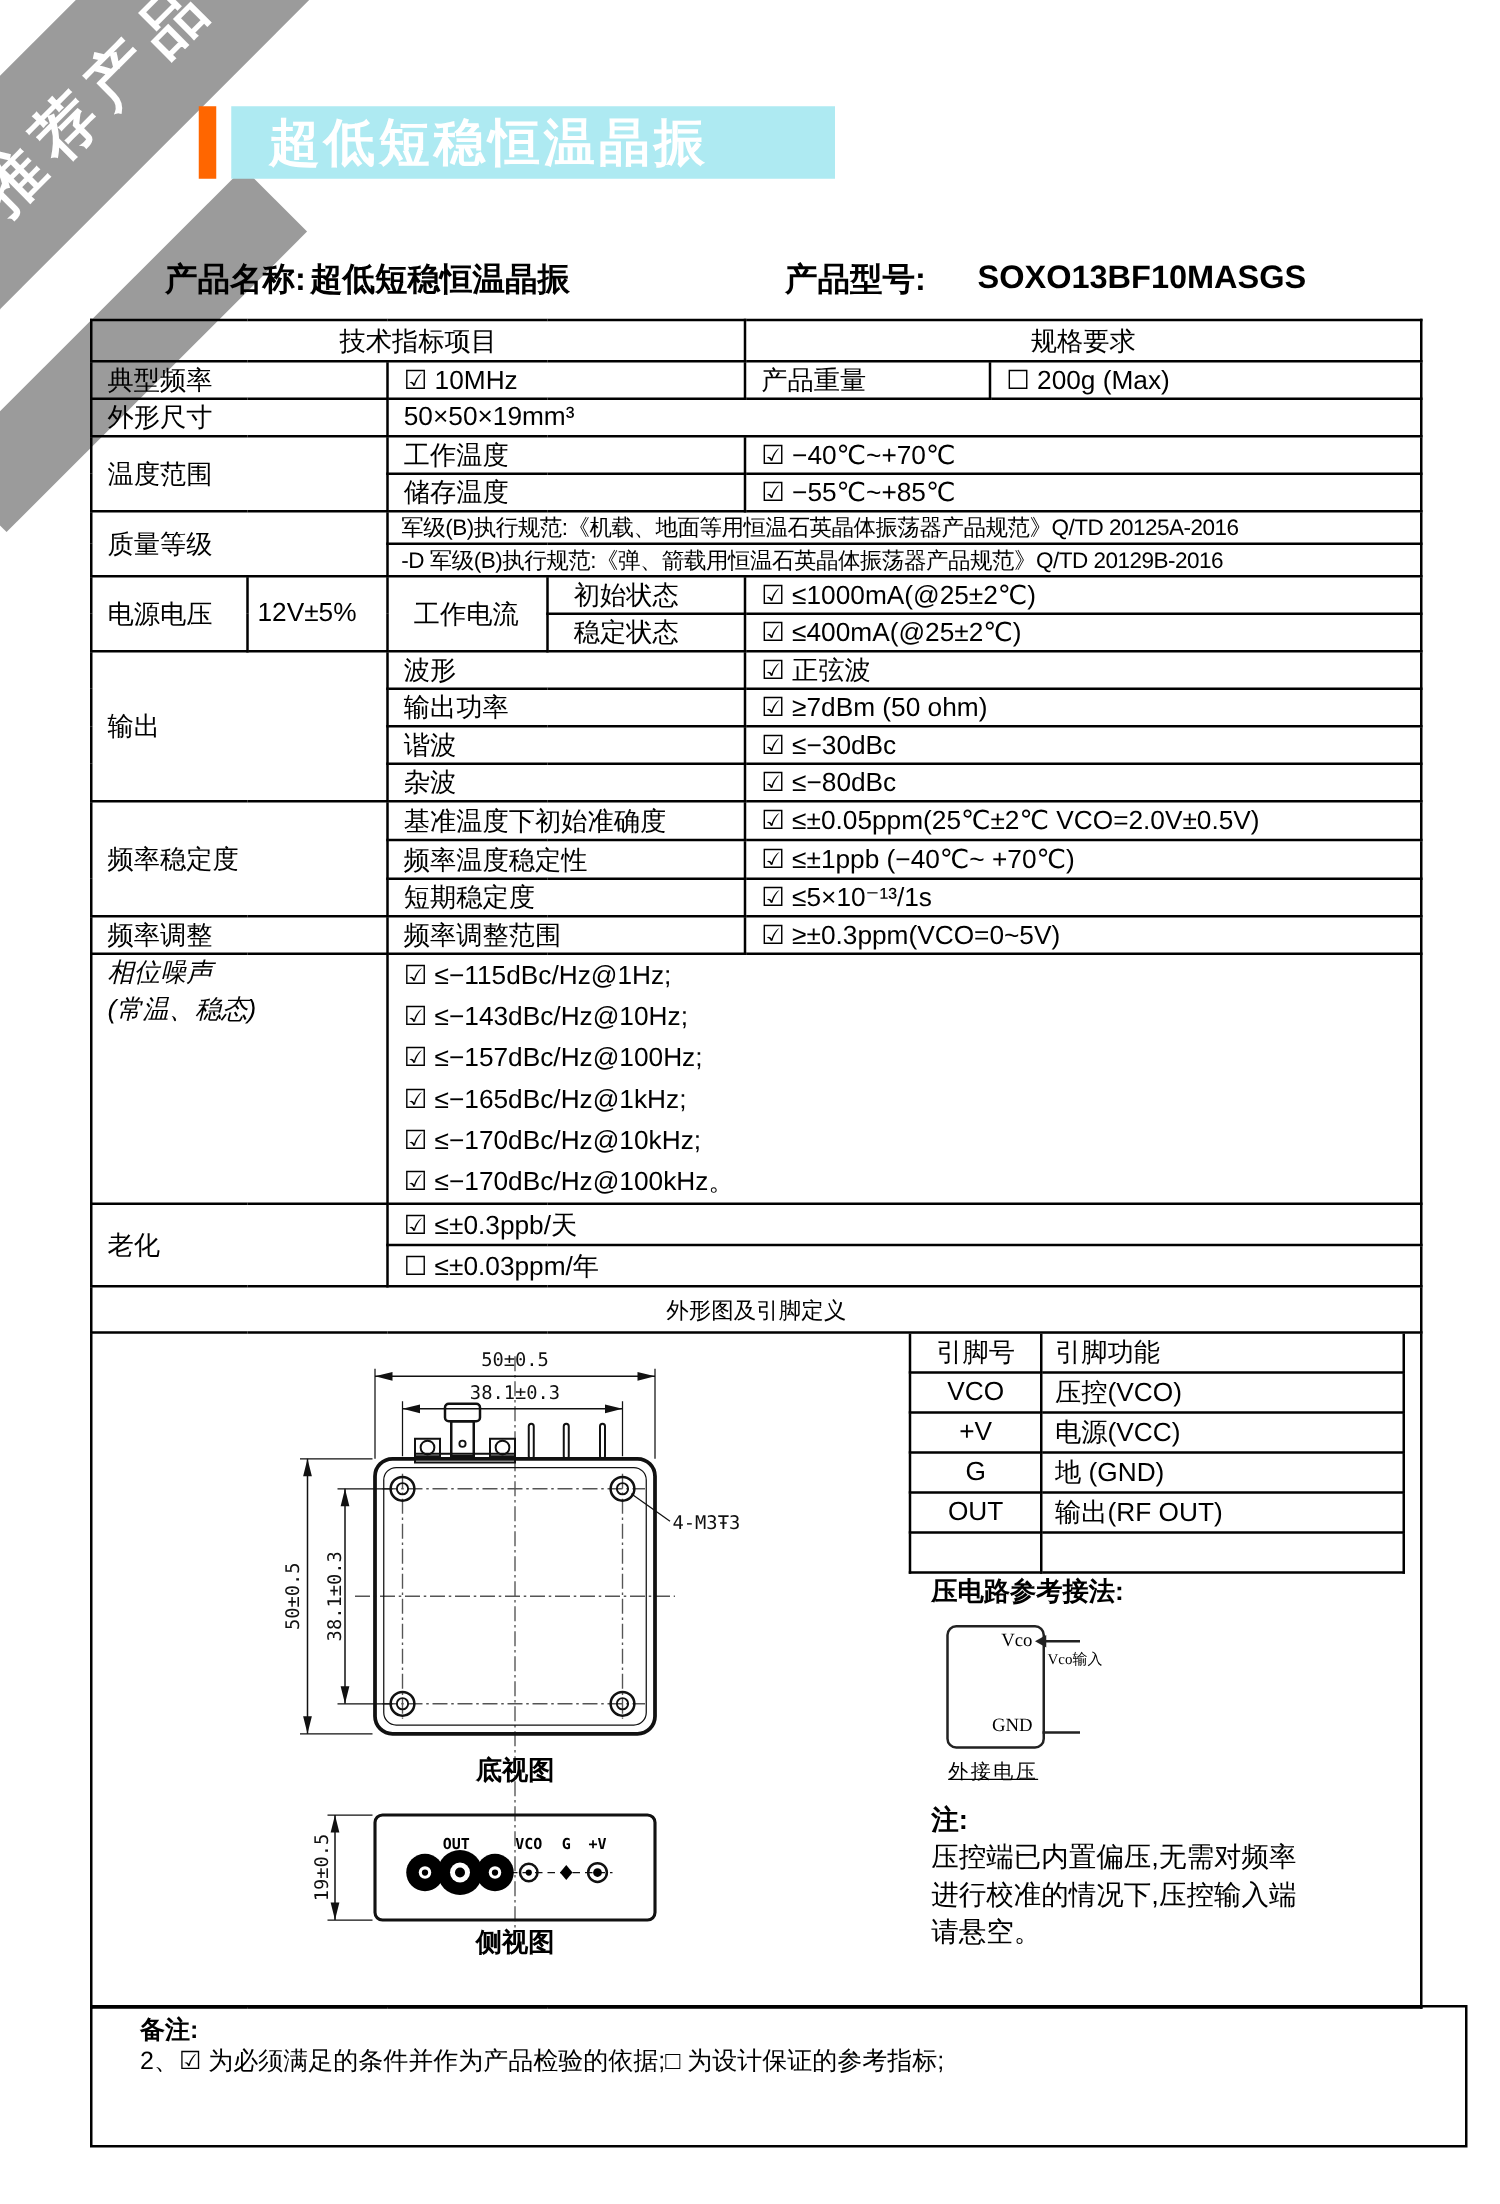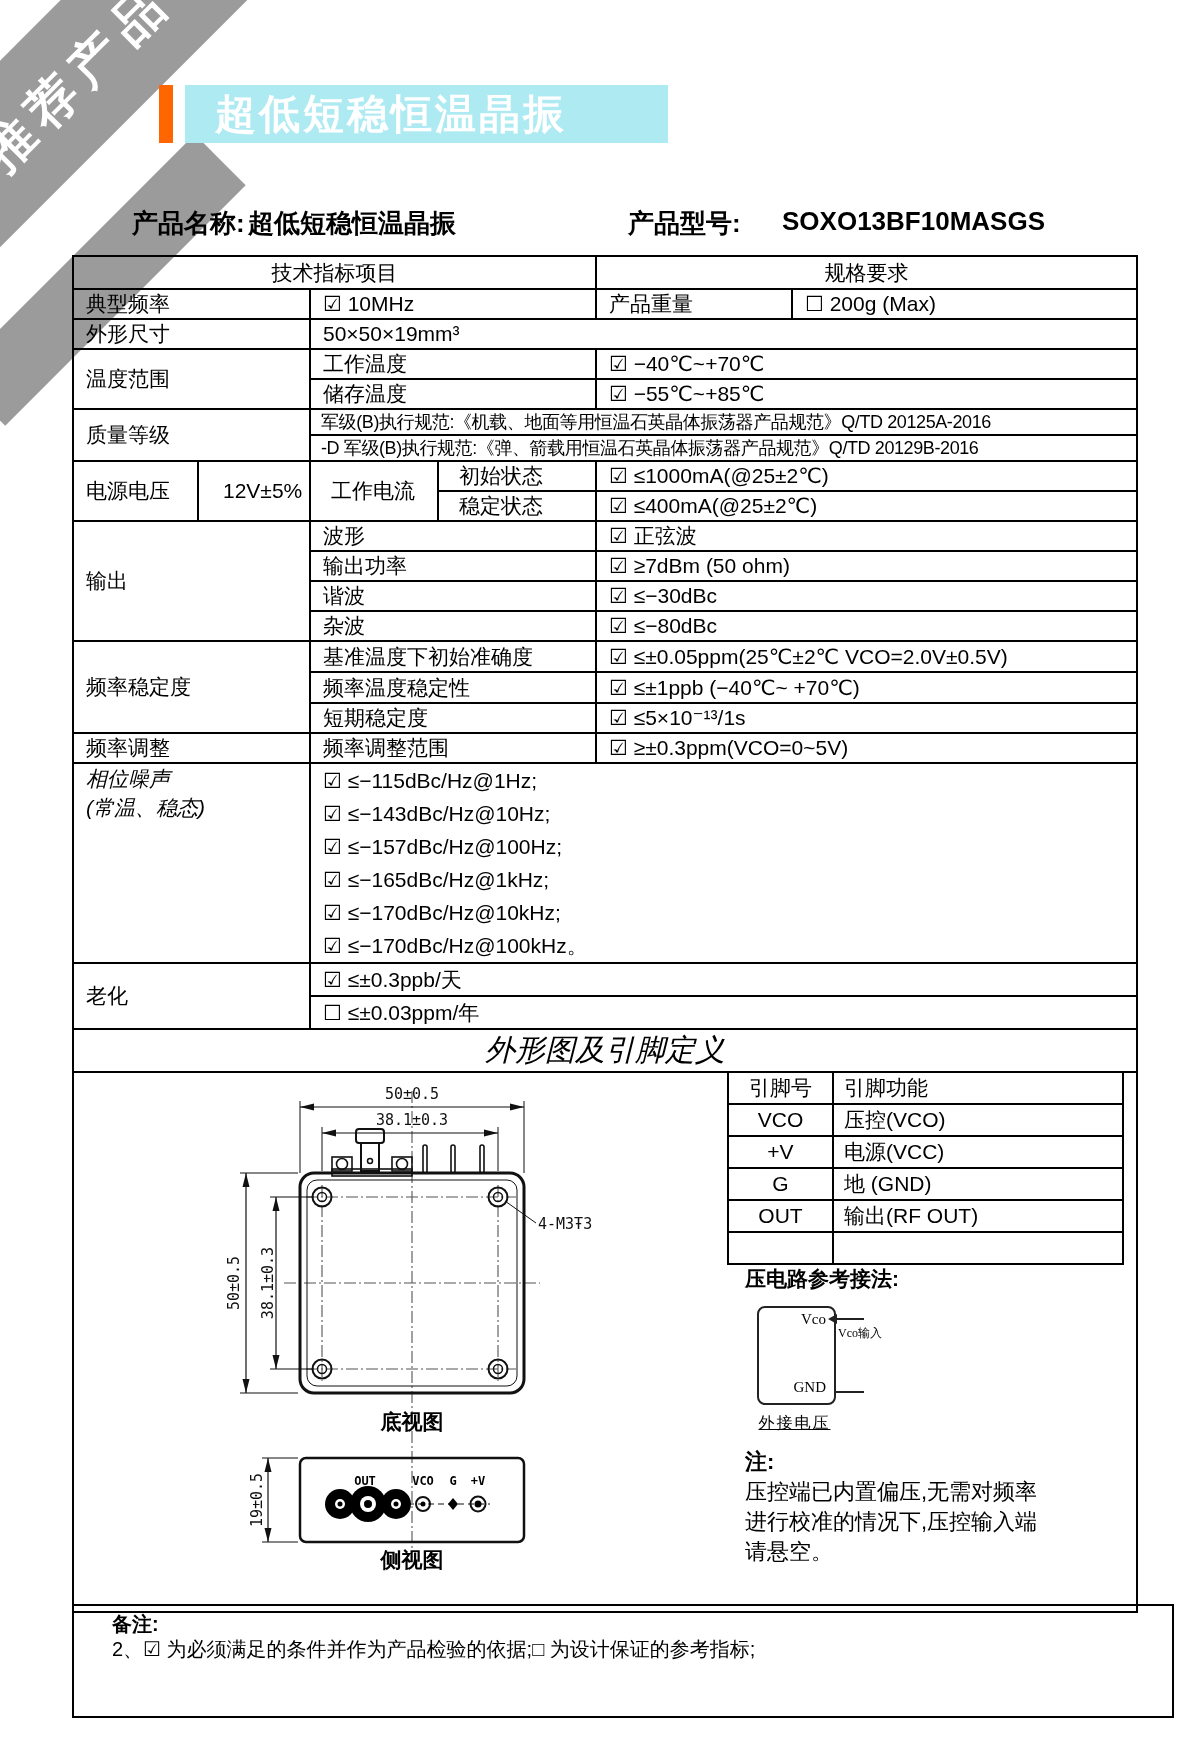--- a/index.html
+++ b/index.html
@@ -27,21 +27,21 @@
   table.spec{position:absolute;left:72px;top:255px;width:1064px;border-collapse:collapse;
              table-layout:fixed;font-size:21px;}
   table.spec td{border:2px solid #000;padding:0 0 0 12px;overflow:hidden;white-space:nowrap;}
   table.spec td.c{text-align:center;padding:0;}
   table.spec td.grade{font-size:18px;letter-spacing:-0.4px;padding-left:10px;}
   table.spec td.top{vertical-align:top;}
   .phl{line-height:29px;font-style:italic;}
   .phline{height:33px;line-height:33px;}
   td.phlab{padding-top:12px;}
   td.phlines{padding-top:6px;}
-  .outhead{font-size:30px;font-style:italic;}
+  .outhead{font-size:18px;}
   
   td.drawcell{position:relative;padding:0 !important;}
   svg.draw{position:absolute;left:0;top:0;}
   svg.draw .ln{stroke:#111;fill:none;}
   svg.draw .thin{stroke-width:1;}
   svg.draw .dimln{stroke-width:1.2;}
   svg.draw .cl{stroke:#555;stroke-width:1.1;stroke-dasharray:12 3 2 3;}
   svg.draw .dim{font:15px "DejaVu Sans Mono",monospace;fill:#111;}
   svg.draw .viewlabel{font:bold 21px "Liberation Sans",sans-serif;fill:#000;}
   svg.draw .pinlbl{font:bold 12px "DejaVu Sans Mono",monospace;fill:#000;}
@@ -130,21 +130,21 @@
     </tr>
     <tr style="height:24px">
       <td colspan="2" rowspan="2">质量等级</td>
       <td colspan="4" class="grade">军级(B)执行规范:《机载、地面等用恒温石英晶体振荡器产品规范》Q/TD 20125A-2016</td>
     </tr>
     <tr style="height:24px">
       <td colspan="4" class="grade">-D 军级(B)执行规范:《弹、箭载用恒温石英晶体振荡器产品规范》Q/TD 20129B-2016</td>
     </tr>
     <tr style="height:30px">
       <td rowspan="2">电源电压</td>
-      <td rowspan="2" style="padding-left:24px">12V±5%</td>
+      <td rowspan="2" style="padding-left:7px">12V±5%</td>
       <td rowspan="2" style="padding-left:20px">工作电流</td>
       <td style="padding-left:20px">初始状态</td>
       <td colspan="2">☑ ≤1000mA(@25±2℃)</td>
     </tr>
     <tr style="height:30px">
       <td style="padding-left:20px">稳定状态</td>
       <td colspan="2">☑ ≤400mA(@25±2℃)</td>
     </tr>
     <tr style="height:30px">
       <td colspan="2" rowspan="4">输出</td>

